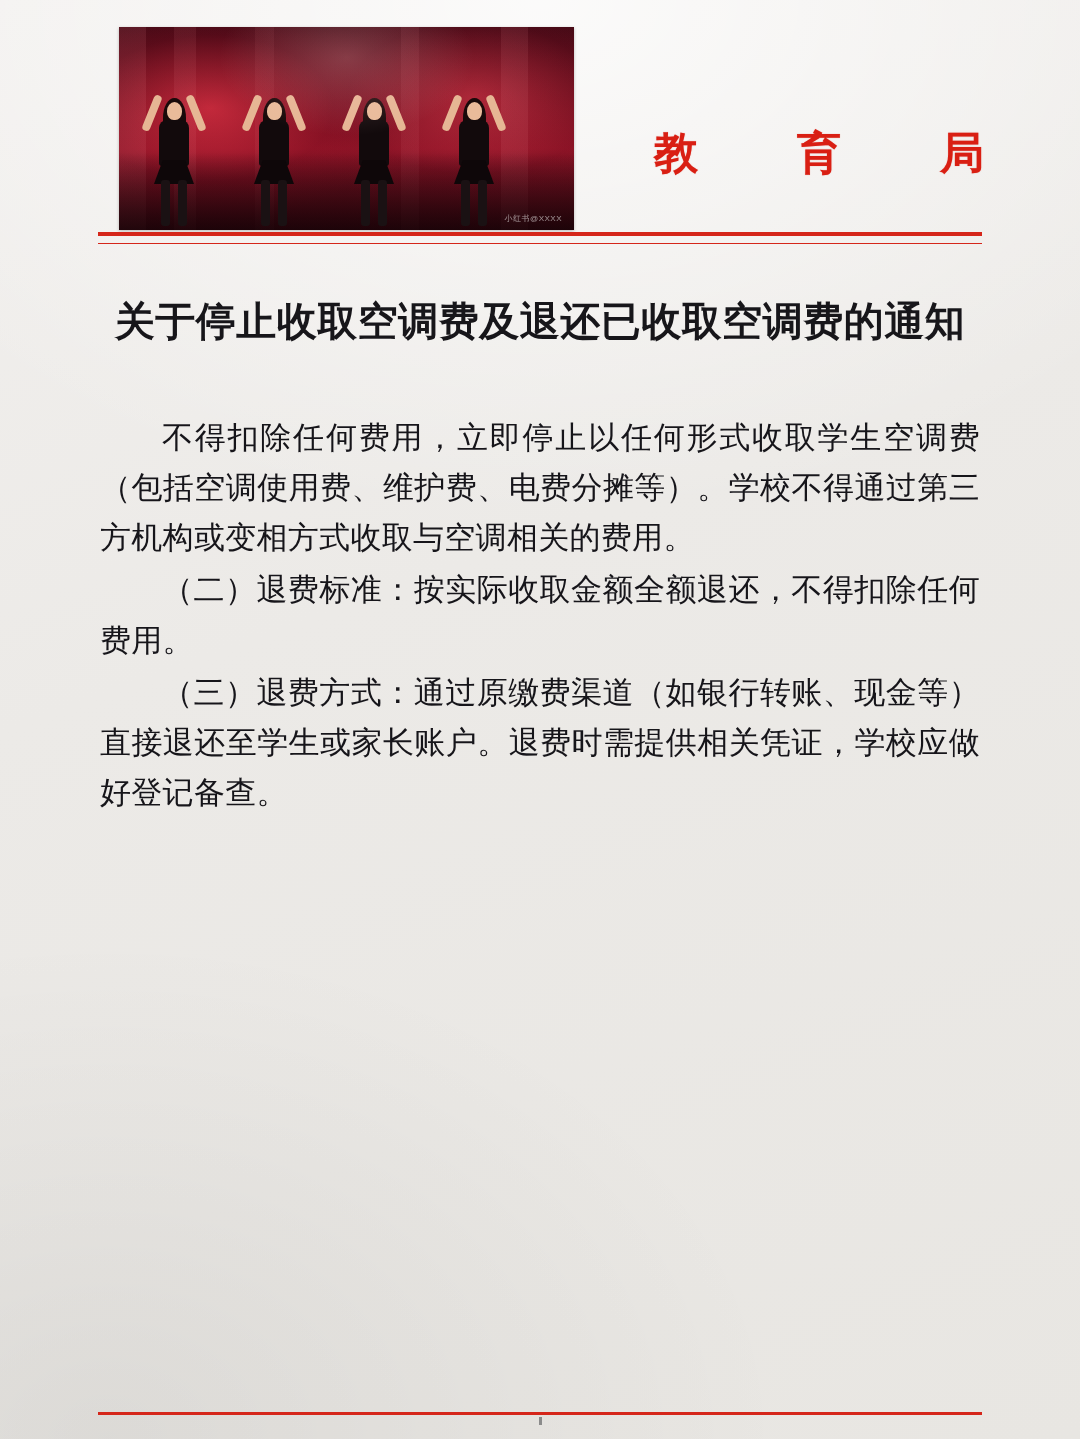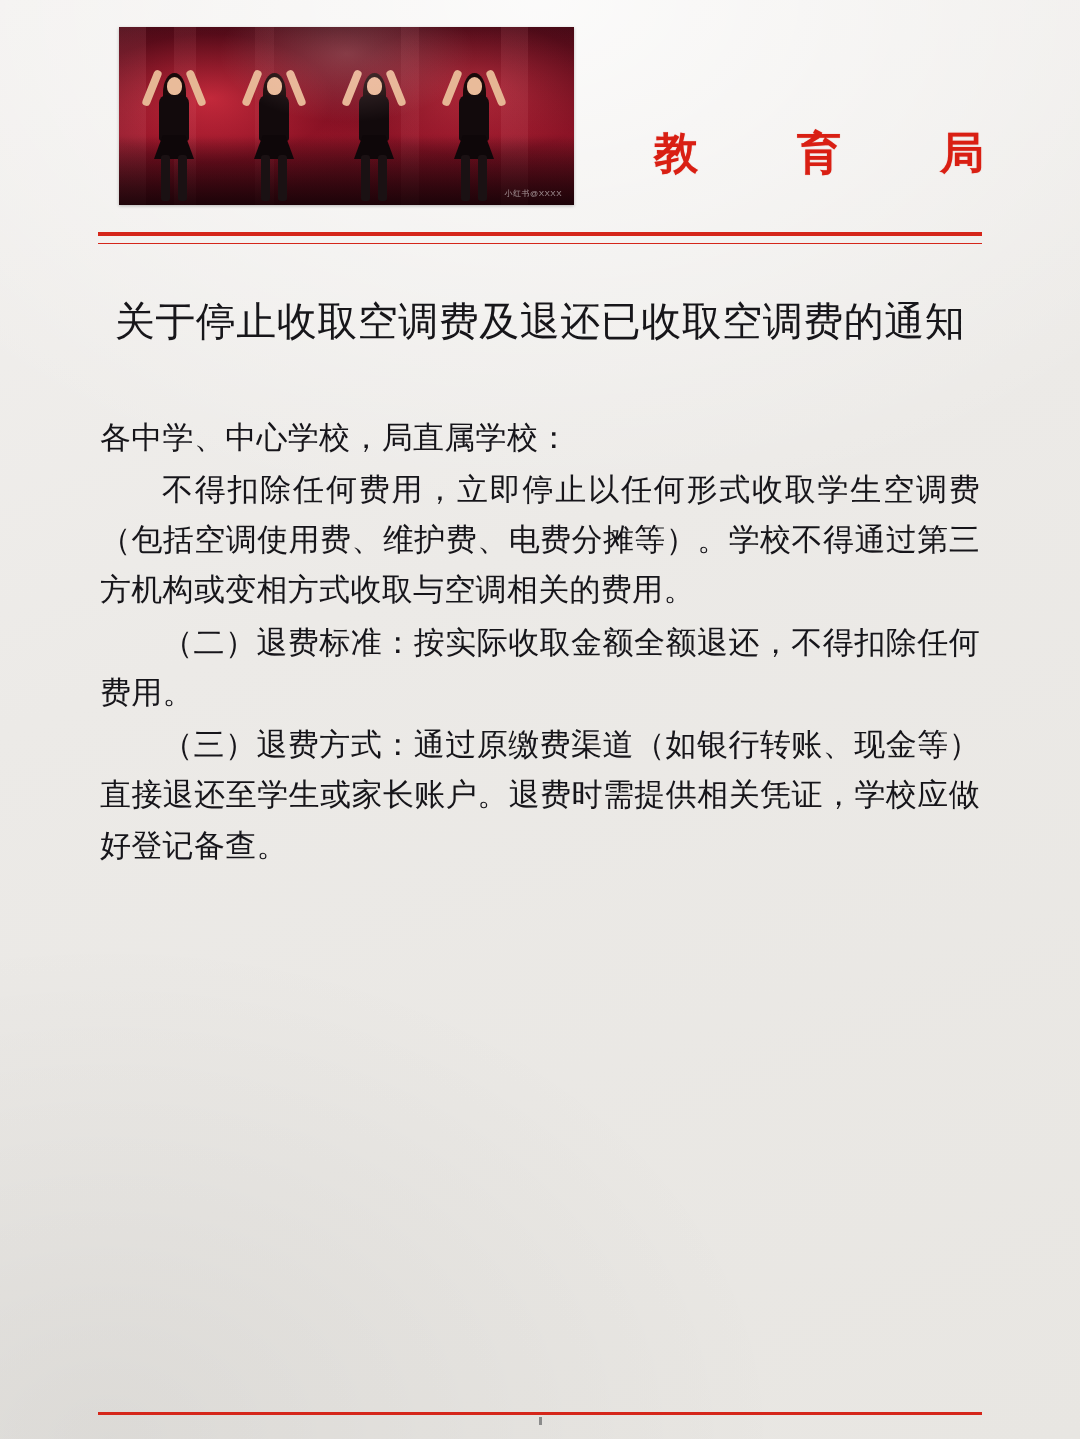--- a/index.html
+++ b/index.html
@@ -37,21 +37,21 @@
   .header {
     position: relative;
     height: 252px;
   }
 
   .photo {
     position: absolute;
     left: 119px;
     top: 27px;
     width: 455px;
-    height: 178px;
+    height: 203px;
     overflow: hidden;
     background: #2a0a10;
     box-shadow: 0 1px 3px rgba(0,0,0,0.25);
   }
   .photo-bg {
     position: absolute;
     inset: 0;
     background:
       radial-gradient(60% 80% at 20% 40%, rgba(255,60,80,0.55) 0%, rgba(120,10,30,0.25) 45%, rgba(30,3,10,0.1) 70%),
       radial-gradient(55% 75% at 78% 35%, rgba(255,70,90,0.5) 0%, rgba(110,10,30,0.2) 50%, rgba(25,3,8,0.1) 75%),
@@ -192,21 +192,21 @@
     top: 256px;
     bottom: 0;
     padding: 0 100px;
     box-sizing: border-box;
   }
 
   .doc-title {
     margin: 38px 0 0 0;
     font-size: 40px;
     line-height: 1.42;
-    font-weight: 400;
+    font-weight: 700;
     text-align: center;
     color: #17161a;
     letter-spacing: 0.5px;
     font-family: "Liberation Serif", "DejaVu Serif", serif;
   }
 
   .body-text {
     margin-top: 62px;
     font-size: 31px;
     line-height: 1.62;
@@ -307,21 +307,20 @@
 
     <div class="org-title">教  育  局</div>
 
     <div class="rule-thick"></div>
     <div class="rule-thin"></div>
   </div>
 
   <div class="doc">
     <h1 class="doc-title">关于停止收取空调费及退还已收取空调费的通知</h1>
     <div class="body-text">
-        <p class="para noindent">各中学、中心学校，局直属学校：</p>
         <p class="para">不得扣除任何费用，立即停止以任何形式收取学生空调费（包括空调使用费、维护费、电费分摊等）。学校不得通过第三方机构或变相方式收取与空调相关的费用。</p>
         <p class="para">（二）退费标准：按实际收取金额全额退还，不得扣除任何费用。</p>
         <p class="para">（三）退费方式：通过原缴费渠道（如银行转账、现金等）直接退还至学生或家长账户。退费时需提供相关凭证，学校应做好登记备查。</p>
       </div>
   </div>
 
   <div class="footer-rule"></div>
   <div class="footer-dot"></div>
 </div>
 

